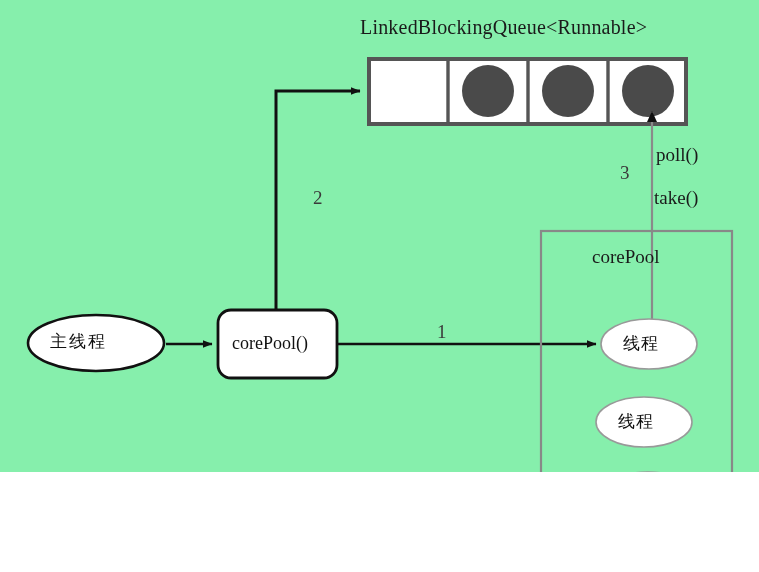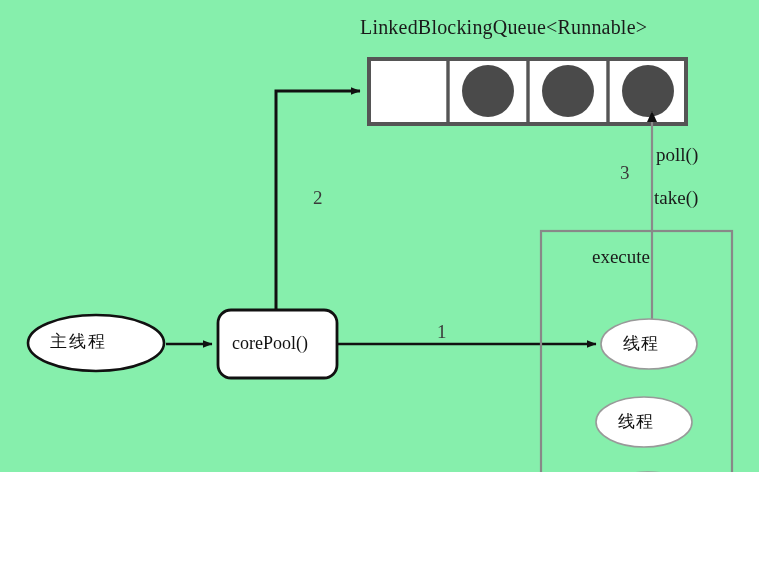--- a/index.html
+++ b/index.html
@@ -100,21 +100,21 @@
   <div class="lbl step-num" style="left:313px; top:188px;">2</div>
 
   <div class="lbl step-num" style="left:620px; top:163px;">3</div>
 
   <div class="lbl step-num" style="left:437px; top:322px;">1</div>
 
   <div class="lbl method-lbl" style="left:656px; top:145px;">poll()</div>
 
   <div class="lbl method-lbl" style="left:654px; top:188px;">take()</div>
 
-  <div class="lbl corepool-lbl" style="left:592px; top:247px;">execute</div>
+  <div class="lbl corepool-lbl" style="left:592px; top:247px;">corePool</div>
 
   <div class="lbl node-text" style="left:232px; top:334px;">corePool()</div>
 
   <div class="lbl cjk" style="left:50px; top:333px; letter-spacing:2px;">主线程</div>
 
   <div class="lbl cjk" style="left:623px; top:335px; letter-spacing:1px;">线程</div>
 
   <div class="lbl cjk" style="left:618px; top:413px; letter-spacing:1px;">线程</div>
 
   <div class="lbl cjk" style="left:622px; top:488px; letter-spacing:1px;">线程</div>

